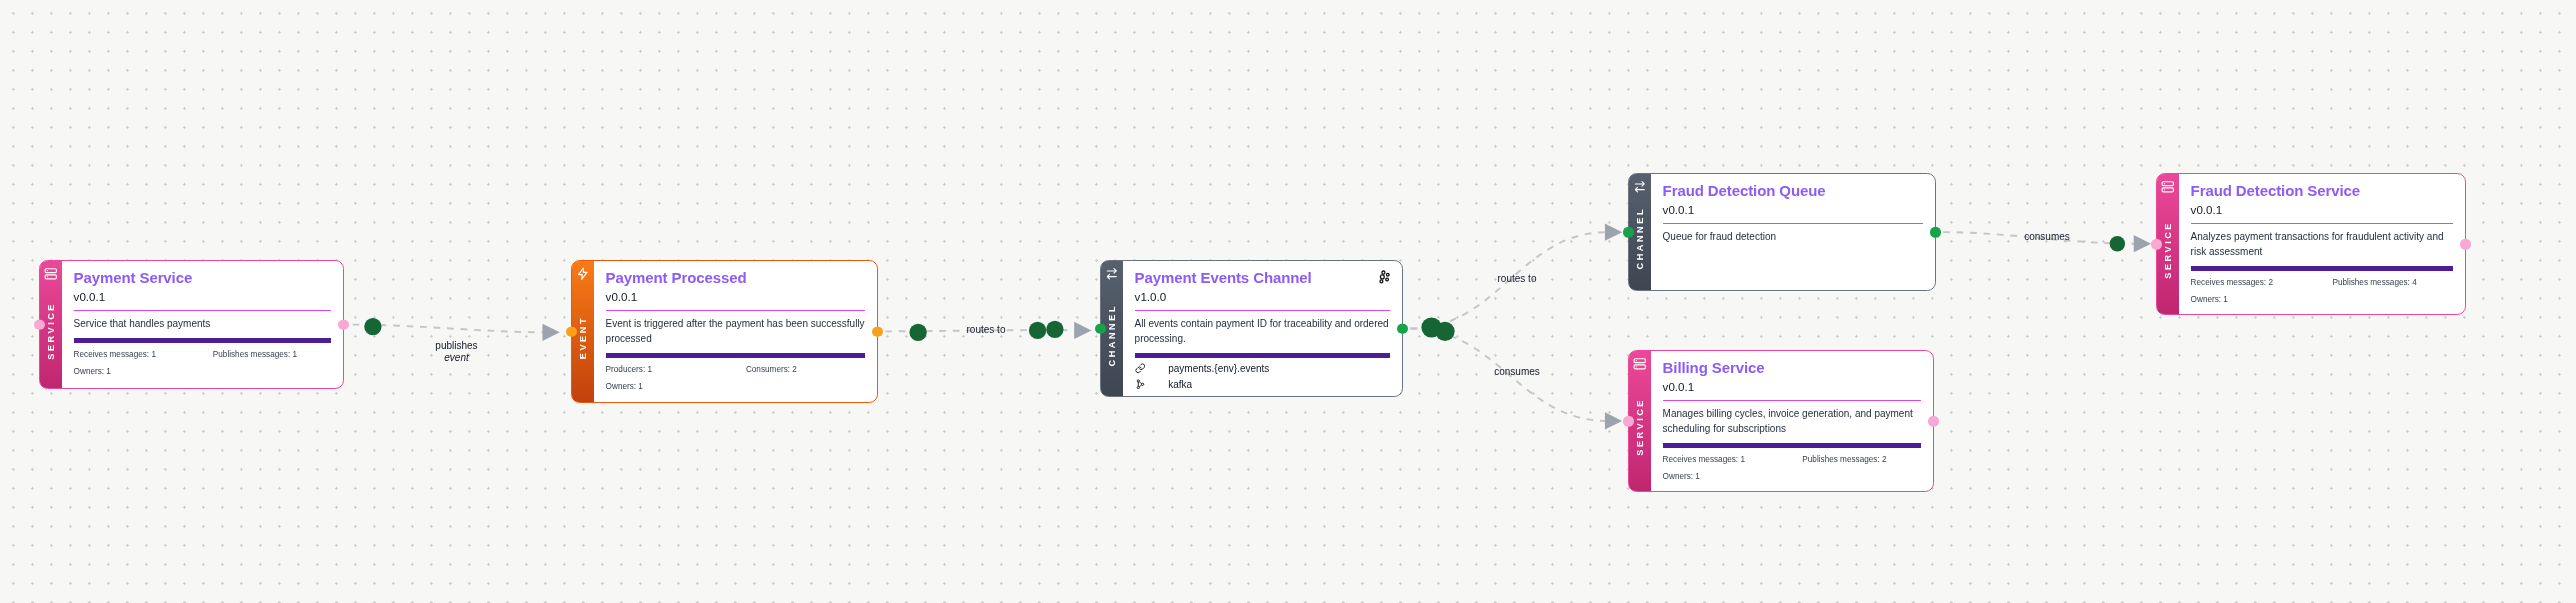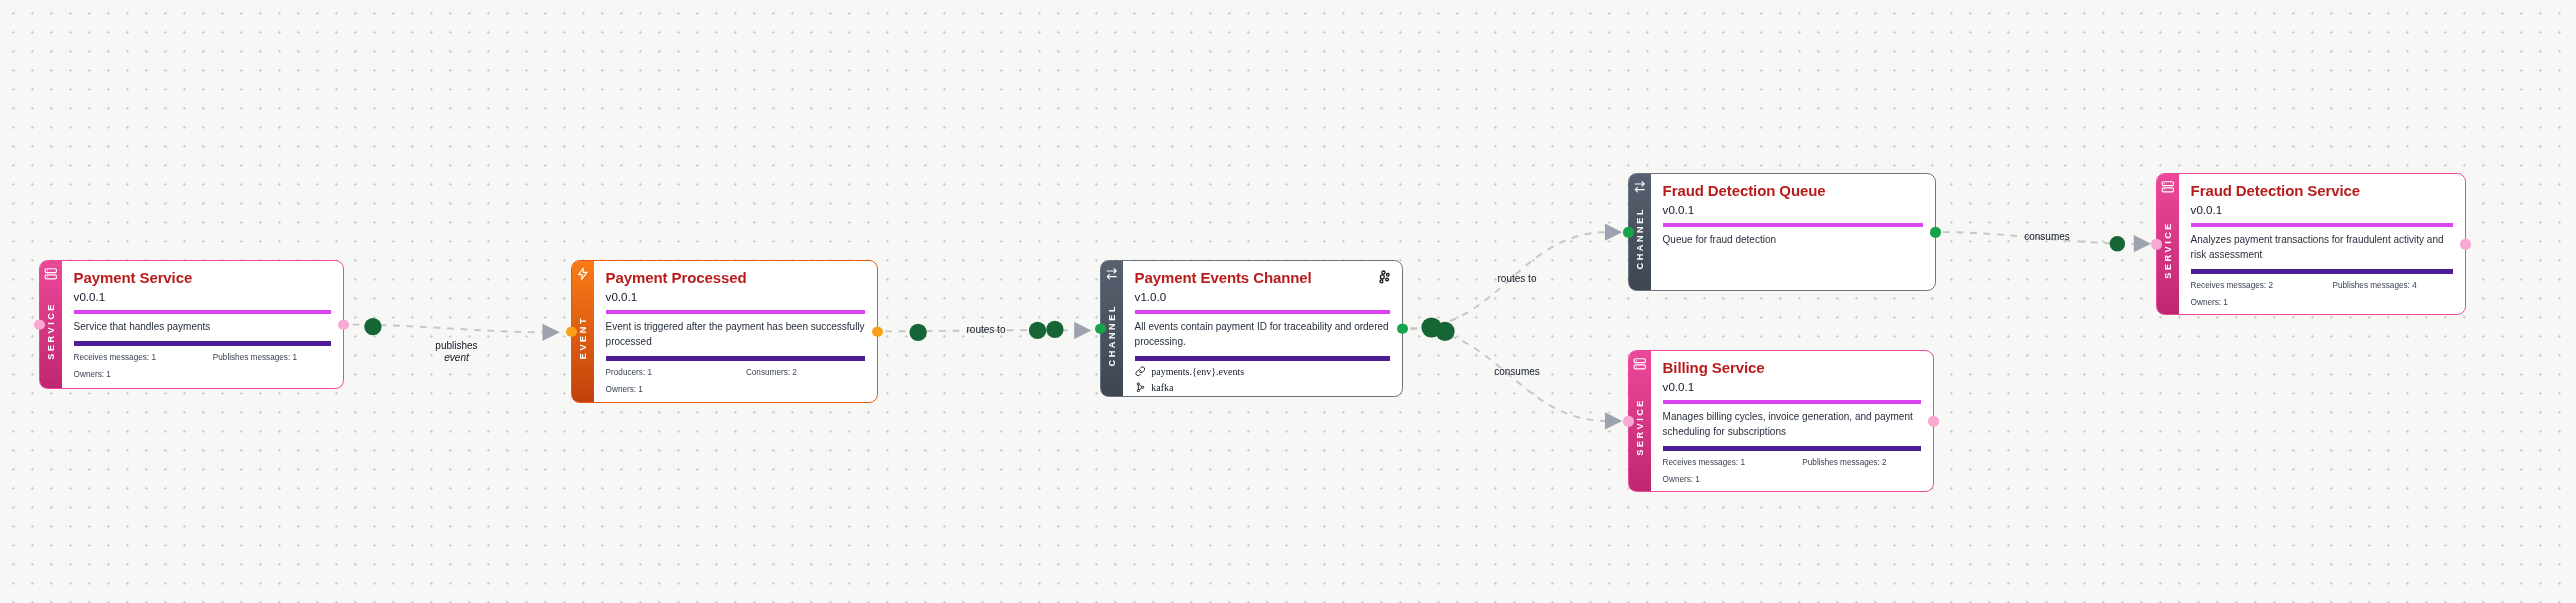--- a/index.html
+++ b/index.html
@@ -34,30 +34,30 @@
   .side-icon { flex:none; height:15.4px; display:flex; align-items:center; }
   .side-icon svg { width:13.5px; height:13.5px; display:block; }
   .side-label-wrap { flex:1; display:flex; align-items:center; justify-content:center; }
   .side-label {
     writing-mode:vertical-rl; transform:rotate(180deg);
     color:#fff; font-size:9.2px; font-weight:700; letter-spacing:2.5px;
   }
 
   .nbody { flex:1; min-width:0; padding:7.7px 11.6px; }
   .title-row { display:flex; align-items:flex-start; justify-content:space-between; }
-  .title { font-size:15px; font-weight:700; color:#b91c1c; letter-spacing:-0.1px; line-height:1.15; }
+  .title { font-size:15px; font-weight:700; color:#8b5cf6; letter-spacing:-0.1px; line-height:1.15; }
   .title-icon svg { width:14.5px; height:14.5px; display:block; margin-top:1px; }
-  .version { font-size:11.6px; color:#111827; margin-top:3.9px; padding-bottom:6.7px; border-bottom:4px solid #d946ef; }
+  .version { font-size:11.6px; color:#111827; margin-top:3.9px; padding-bottom:6.7px; border-bottom:1px solid #d946ef; }
   .desc { font-size:10px; color:#1f2937; line-height:1.5; padding:5.8px 0 6.7px; }
   .desc.rule { border-bottom:5px solid #4c1d95; }
   .stats { display:flex; font-size:8.2px; color:#374151; margin-top:6.7px; }
   .stats .s1 { width:54%; flex:none; }
   .stats .s2 { flex:1; }
   .owners { font-size:8.2px; color:#374151; margin-top:8.7px; }
-  .res-row { display:flex; align-items:center; gap:6px; font-size:10px; color:#111827; margin-top:4.8px;font-family:Liberation Serif, serif; }
+  .res-row { display:flex; align-items:center; gap:23px; font-size:10px; color:#111827; margin-top:4.8px; }
   .res-row svg { width:10.6px; height:10.6px; flex:none; display:block; }
 
   
   #n-payment-service        { left:39px;   top:260px; width:305px; height:129px; }
   #n-payment-processed      { left:571px;  top:260px; width:307px; height:143px; }
   #n-payment-events-channel { left:1100px; top:260px; width:303px; height:137px; }
   #n-fraud-detection-queue  { left:1628px; top:173px; width:308px; height:118px; }
   #n-billing-service        { left:1628px; top:350px; width:306px; height:142px; }
   #n-fraud-detection-service{ left:2156px; top:173px; width:310px; height:142px; }
 

